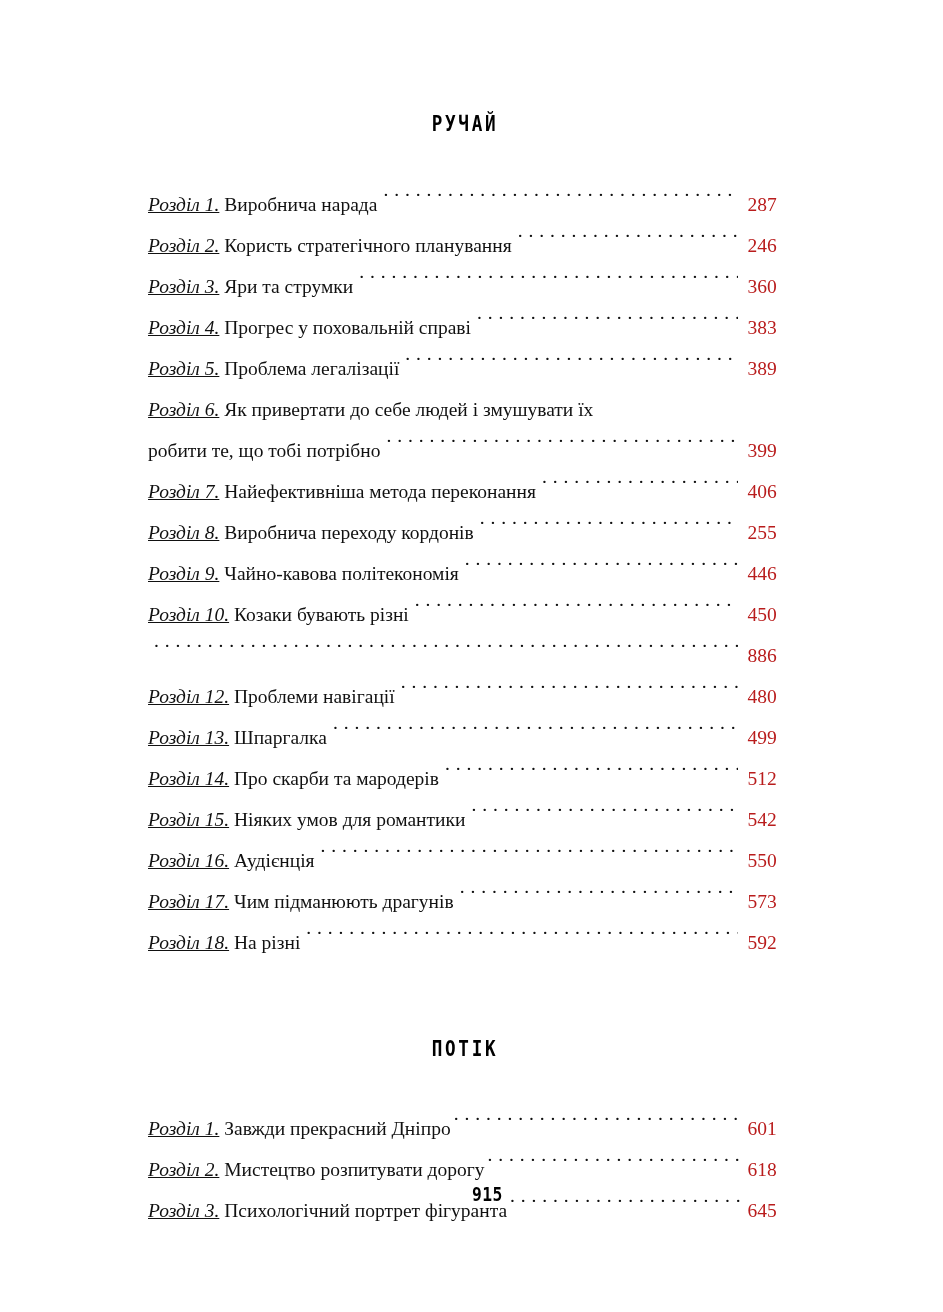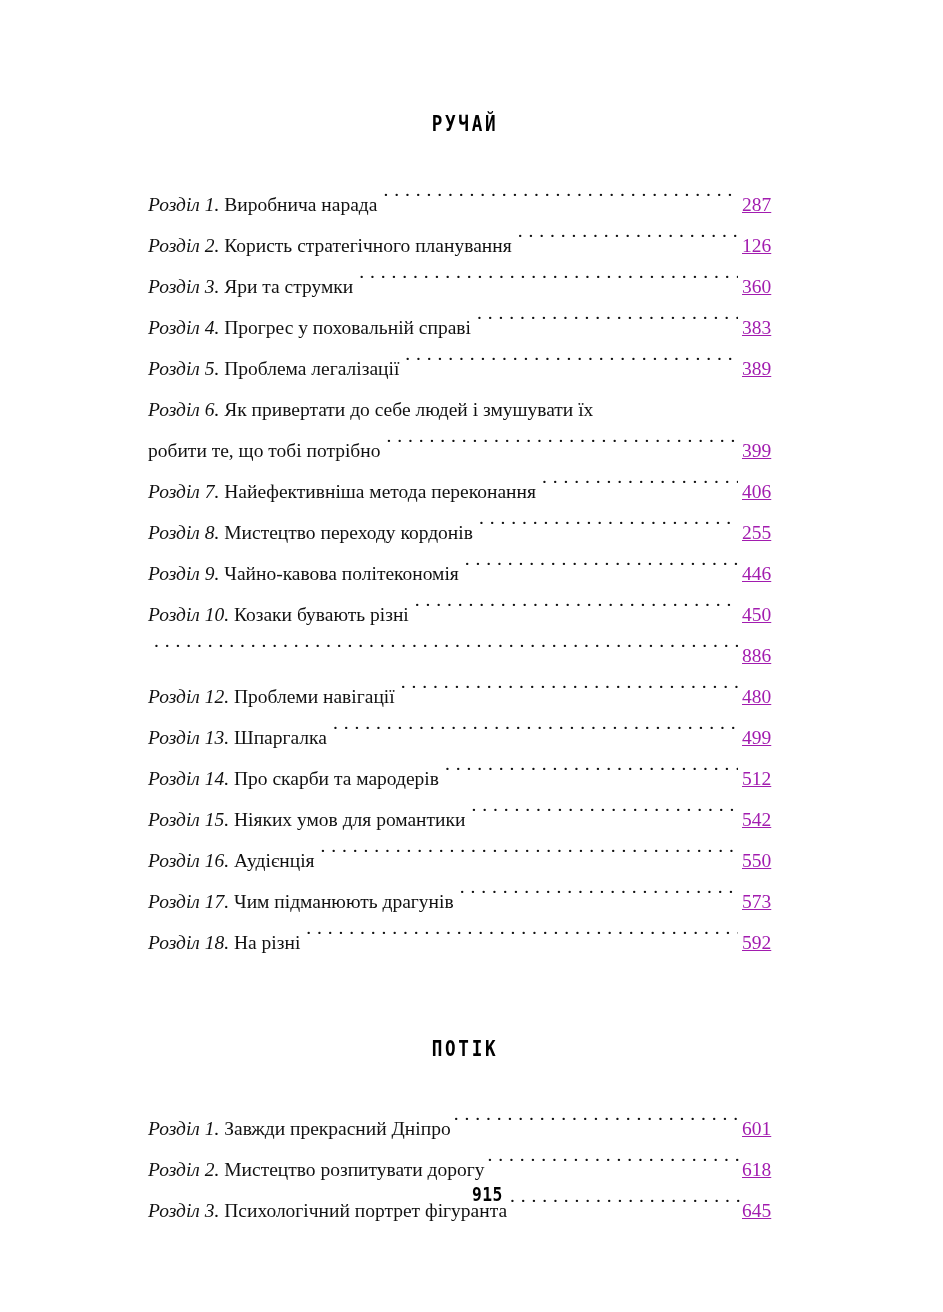--- a/index.html
+++ b/index.html
@@ -73,20 +73,21 @@
   }
 
   .entry-text {
     flex: 0 0 auto;
     white-space: nowrap;
   }
 
   .chapter-label {
     font-style: italic;
     font-family: "Liberation Serif", "DejaVu Serif", serif;
+    text-decoration: underline;
   }
 
   .chapter-title {
     font-style: normal;
   }
 
   .leader {
     flex: 1 1 auto;
     min-width: 8px;
     overflow: hidden;
@@ -107,25 +108,24 @@
   }
 
   
   .toc-list.second .leader {
     margin-left: 3px;
     margin-right: 1px;
   }
 
   .page-num {
     flex: 0 0 auto;
-    text-align: left;
+    text-align: center;
     min-width: 40px;
     font-size: 19.5px;
-    color: #a21caf;
-    text-decoration: underline;
+    color: #b91c1c;
   }
 
   
   .entry-firstline {
     white-space: nowrap;
   }
 
   
   .folio {
     position: absolute;
@@ -154,21 +154,21 @@
           <div class="entry-row">
             <span class="entry-text"><span class="chapter-label">Розділ 1.</span><span class="chapter-title"> Виробнича нарада</span></span>
             <span class="leader"></span>
             <span class="page-num">287</span>
           </div>
         </li>
         <li class="toc-entry">
           <div class="entry-row">
             <span class="entry-text"><span class="chapter-label">Розділ 2.</span><span class="chapter-title"> Користь стратегічного планування</span></span>
             <span class="leader"></span>
-            <span class="page-num">126</span>
+            <span class="page-num">246</span>
           </div>
         </li>
         <li class="toc-entry">
           <div class="entry-row">
             <span class="entry-text"><span class="chapter-label">Розділ 3.</span><span class="chapter-title"> Яри та струмки</span></span>
             <span class="leader"></span>
             <span class="page-num">360</span>
           </div>
         </li>
         <li class="toc-entry">
@@ -195,21 +195,21 @@
         </li>
         <li class="toc-entry">
           <div class="entry-row">
             <span class="entry-text"><span class="chapter-label">Розділ 7.</span><span class="chapter-title"> Найефективніша метода переконання</span></span>
             <span class="leader"></span>
             <span class="page-num">406</span>
           </div>
         </li>
         <li class="toc-entry">
           <div class="entry-row">
-            <span class="entry-text"><span class="chapter-label">Розділ 8.</span><span class="chapter-title"> Мистецтво переходу кордонів</span></span>
+            <span class="entry-text"><span class="chapter-label">Розділ 8.</span><span class="chapter-title"> Виробнича переходу кордонів</span></span>
             <span class="leader"></span>
             <span class="page-num">255</span>
           </div>
         </li>
         <li class="toc-entry">
           <div class="entry-row">
             <span class="entry-text"><span class="chapter-label">Розділ 9.</span><span class="chapter-title"> Чайно-кавова політекономія</span></span>
             <span class="leader"></span>
             <span class="page-num">446</span>
           </div>

